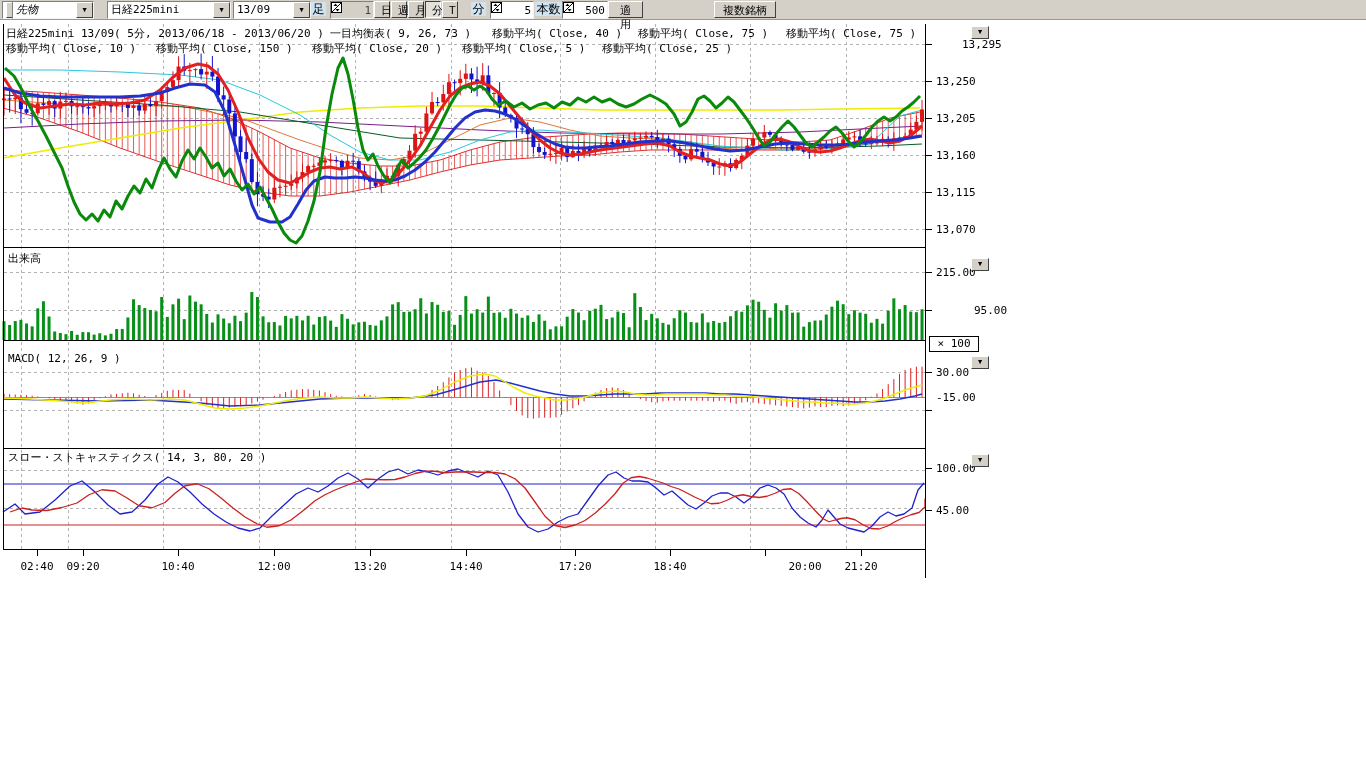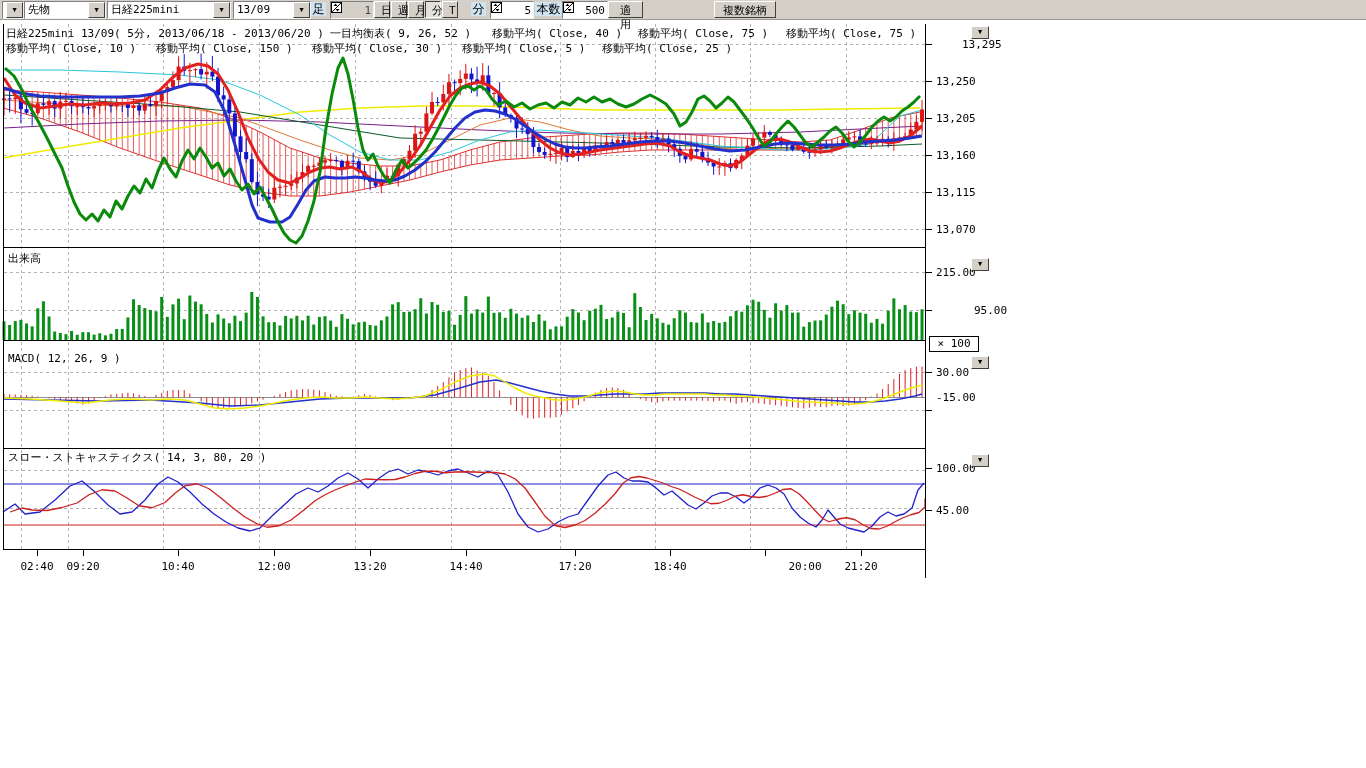--- a/index.html
+++ b/index.html
@@ -43,21 +43,21 @@
 </head>
 <body>
 
 <div id="screen">
 
   <div id="toolbar">
     <div class="combo" style="left:2px;width:20px;">
       <span class="cv"></span>
       <span class="cbtn">▼</span>
     </div>
-    <div class="combo" style="left:24px;width:80px;">
+    <div class="combo" style="left:12px;width:80px;font-style:italic;">
       <span class="cv">先物</span>
       <span class="cbtn">▼</span>
     </div>
     <div class="combo" style="left:107px;width:122px;">
       <span class="cv">日経225mini</span>
       <span class="cbtn">▼</span>
     </div>
     <div class="combo" style="left:233px;width:76px;">
       <span class="cv">13/09</span>
       <span class="cbtn">▼</span>
@@ -1020,26 +1020,26 @@
     <div class="time-label" style="left: 65px; top: 560px;">09:20</div>
     <div class="time-label" style="left: 160px; top: 560px;">10:40</div>
     <div class="time-label" style="left: 256px; top: 560px;">12:00</div>
     <div class="time-label" style="left: 352px; top: 560px;">13:20</div>
     <div class="time-label" style="left: 448px; top: 560px;">14:40</div>
     <div class="time-label" style="left: 557px; top: 560px;">17:20</div>
     <div class="time-label" style="left: 652px; top: 560px;">18:40</div>
     <div class="time-label" style="left: 747px; top: 560px; margin-left: 40px;">20:00</div>
     <div class="time-label" style="left: 843px; top: 560px;">21:20</div>
     <div class="legend-item" style="left: 6px; top: 26px;">日経225mini 13/09( 5分, 2013/06/18 - 2013/06/20 )</div>
-    <div class="legend-item" style="left: 330px; top: 26px;">一目均衡表( 9, 26, 52 )</div>
+    <div class="legend-item" style="left: 330px; top: 26px;">一目均衡表( 9, 26, 73 )</div>
     <div class="legend-item" style="left: 492px; top: 26px;">移動平均( Close, 40 )</div>
     <div class="legend-item" style="left: 638px; top: 26px;">移動平均( Close, 75 )</div>
     <div class="legend-item" style="left: 786px; top: 26px;">移動平均( Close, 75 )</div>
     <div class="legend-item" style="left: 6px; top: 41px;">移動平均( Close, 10 )</div>
     <div class="legend-item" style="left: 156px; top: 41px;">移動平均( Close, 150 )</div>
-    <div class="legend-item" style="left: 312px; top: 41px;">移動平均( Close, 30 )</div>
+    <div class="legend-item" style="left: 312px; top: 41px;">移動平均( Close, 20 )</div>
     <div class="legend-item" style="left: 462px; top: 41px;">移動平均( Close, 5 )</div>
     <div class="legend-item" style="left: 602px; top: 41px;">移動平均( Close, 25 )</div>
     <div class="axis-dd" style="left: 971px; top: 26px;">▼</div>
     <div class="axis-dd" style="left: 971px; top: 258px;">▼</div>
     <div class="axis-dd" style="left: 971px; top: 356px;">▼</div>
     <div class="axis-dd" style="left: 971px; top: 454px;">▼</div>
   </div>
 
 </body></html>

